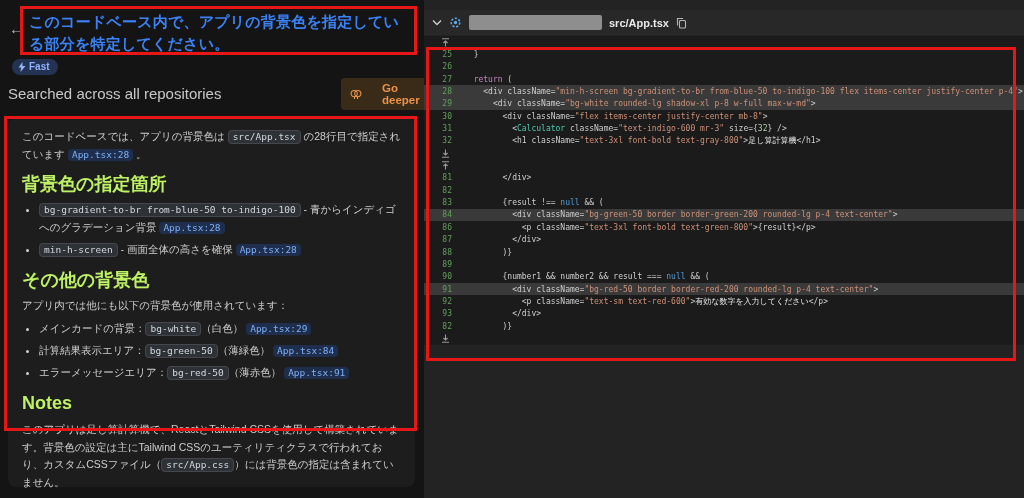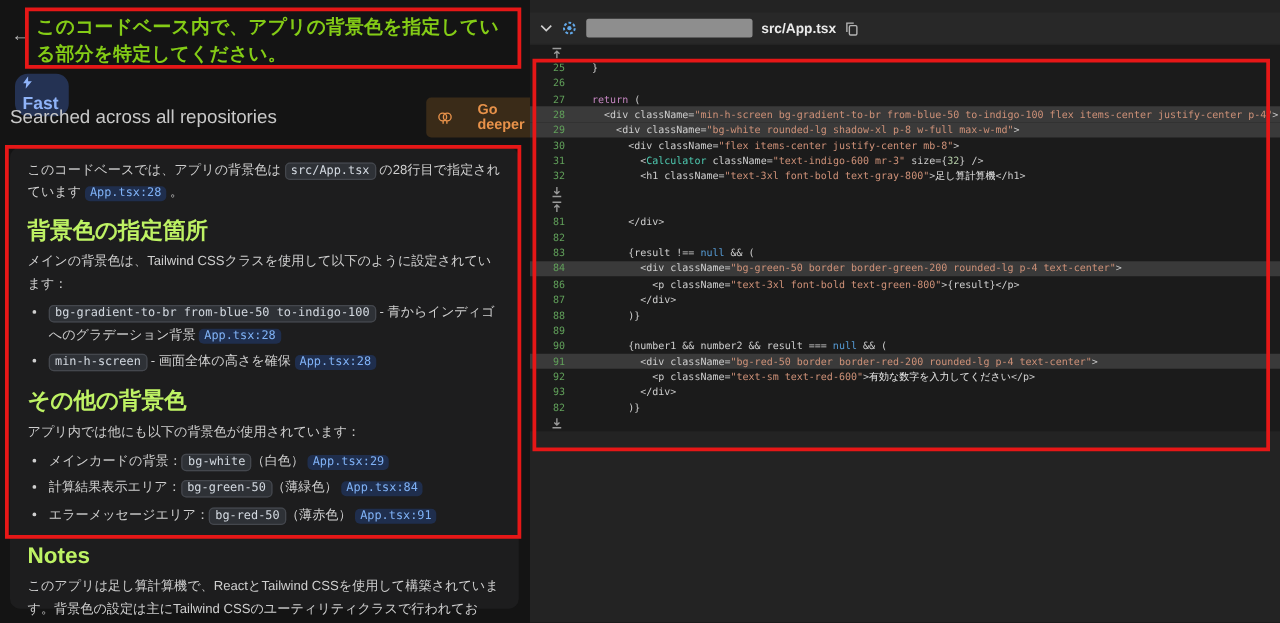--- a/index.html
+++ b/index.html
@@ -2,25 +2,25 @@
 <html><head>
 <meta charset="utf-8">
 <style>
   * { margin:0; padding:0; box-sizing:border-box; }
   html,body { width:1024px; height:498px; overflow:hidden; background:#141414;
     font-family:"Liberation Sans","DejaVu Sans",sans-serif; }
 
   
   #chat-panel { position:absolute; left:0; top:0; width:421px; height:498px; background:#141414; }
   #back-arrow { position:absolute; left:9px; top:20px; color:#b9b9b9; font-size:15px; cursor:pointer; }
-  #query-title { position:absolute; left:29px; top:11px; width:384px; color:#84cc16;
+  #query-title { position:absolute; left:29px; top:11px; width:384px; color:#3b82f6;
     font-size:15px; font-weight:bold; line-height:1.48; letter-spacing:.2px; }
-  #fast-badge { position:absolute; left:12px; top:59px; display:inline-flex; align-items:flex-start; gap:3px;
-    background:#243253; color:#8fb3f8; font-size:14px; font-weight:bold;
-    padding:2px 8px 3px 6px; border-radius:10px;flex-direction:column; }
+  #fast-badge { position:absolute; left:12px; top:59px; display:inline-flex; align-items:center; gap:3px;
+    background:#243253; color:#8fb3f8; font-size:10px; font-weight:bold;
+    padding:2px 8px 3px 6px; border-radius:10px; }
   #status-text { position:absolute; left:8px; top:85px; color:#c9c9c9; font-size:15px; }
   #go-deeper-btn { position:absolute; left:341px; top:78px; display:inline-flex; align-items:center; gap:20px;
     background:#3a2b18; color:#e8924a; font-size:11.5px; font-weight:bold;
     padding:4px 9px; border-radius:4px; cursor:pointer; }
 
   
   #answer-card { position:absolute; left:8px; top:118px; width:407px; height:369px;
     background:#1d1d1e; border-radius:8px; padding:10px 14px 8px 14px;
     color:#cfcfcf; font-size:10.5px; line-height:1.7; }
   #answer-card h3 { color:#bef264; font-size:18px; font-weight:bold; line-height:1.3; }
@@ -89,21 +89,20 @@
         <circle cx="7.8" cy="4.6" r="3.1" fill="none" stroke="#e8924a" stroke-width="1.1"></circle>
         <path d="M4.5 7.6 L4.5 10 M7.5 7.6 L7.5 10" stroke="#e8924a" stroke-width="1.1" fill="none"></path>
       </svg>
     </span>
     <span>Go deeper</span>
   </div>
 
   <div id="answer-card">
     <div class="para"><span class="seg-t">このコードベースでは、アプリの背景色は </span><span class="seg-c">src/App.tsx</span><span class="seg-t"> の28行目で指定されています </span><span class="seg-l">App.tsx:28</span><span class="seg-t"> 。</span></div>
     <h3 class="h-gap1">背景色の指定箇所</h3>
-    <div class="para"><span class="seg-t">メインの背景色は、Tailwind CSSクラスを使用して以下のように設定されています：</span></div>
     <ul>
         <li><span class="seg-c">bg-gradient-to-br from-blue-50 to-indigo-100</span><span class="seg-t"> - 青からインディゴへのグラデーション背景 </span><span class="seg-l">App.tsx:28</span></li>
         <li><span class="seg-c">min-h-screen</span><span class="seg-t"> - 画面全体の高さを確保 </span><span class="seg-l">App.tsx:28</span></li>
       </ul>
     <h3 class="h-gap2">その他の背景色</h3>
     <div class="para"><span class="seg-t">アプリ内では他にも以下の背景色が使用されています：</span></div>
     <ul>
         <li><span class="seg-t">メインカードの背景：</span><span class="seg-c">bg-white</span><span class="seg-t">（白色） </span><span class="seg-l">App.tsx:29</span></li>
         <li><span class="seg-t">計算結果表示エリア：</span><span class="seg-c">bg-green-50</span><span class="seg-t">（薄緑色） </span><span class="seg-l">App.tsx:84</span></li>
         <li><span class="seg-t">エラーメッセージエリア：</span><span class="seg-c">bg-red-50</span><span class="seg-t">（薄赤色） </span><span class="seg-l">App.tsx:91</span></li>

